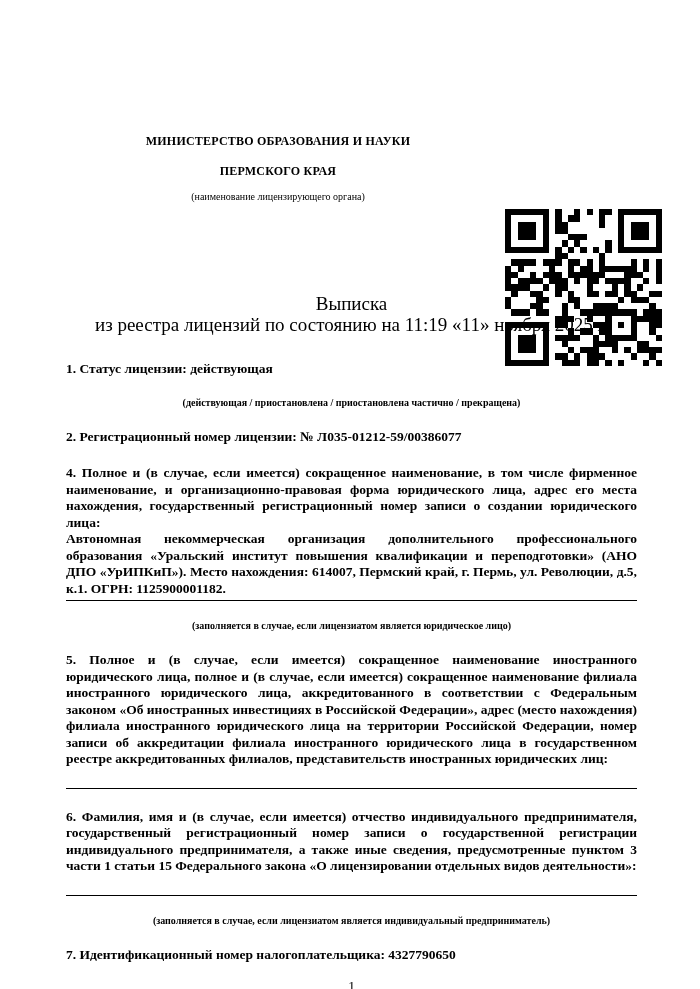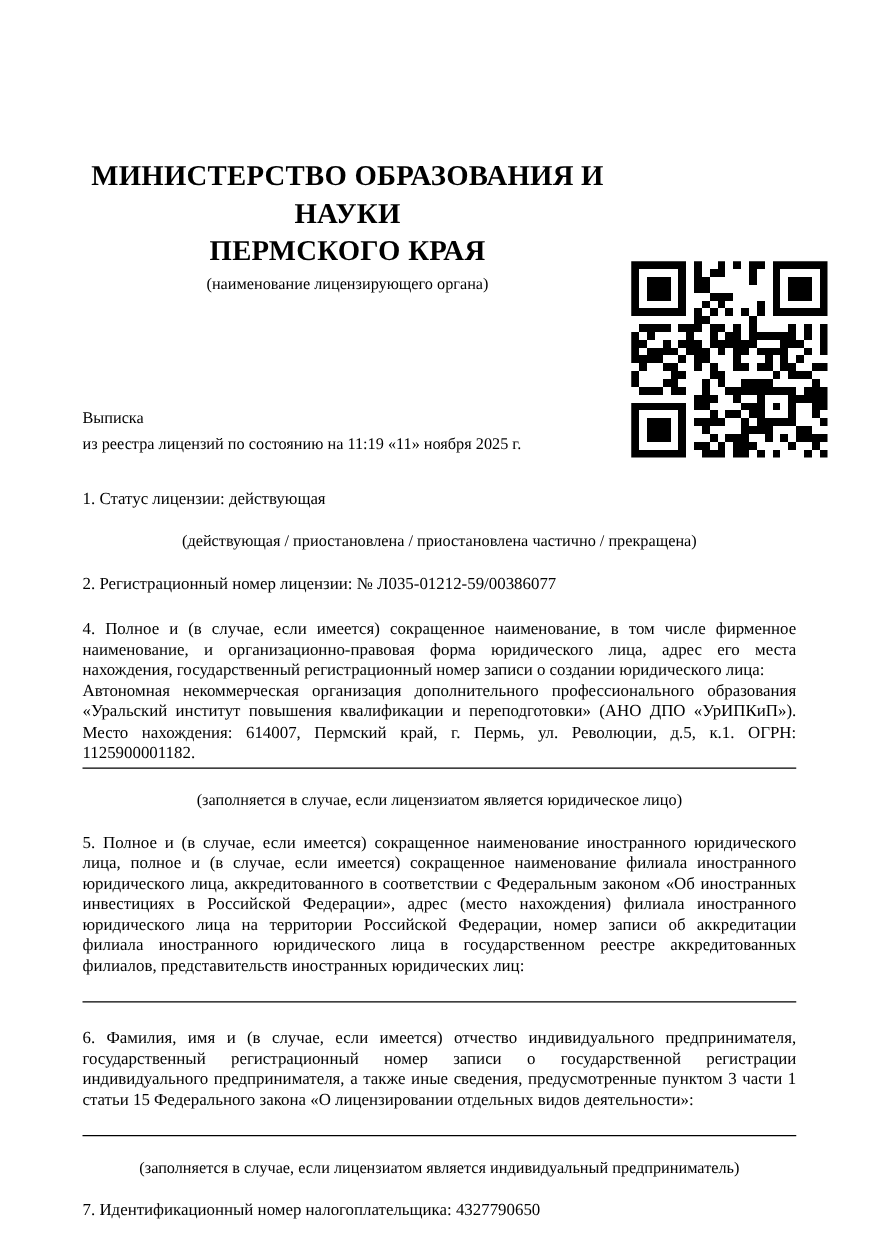--- a/index.html
+++ b/index.html
@@ -23,39 +23,39 @@
   }
   .qr svg { display: block; width: 100%; height: 100%; }
   
   .ministry {
     margin-top: 126px;
     width: 424px;
     text-align: center;
   }
   .ministry-name {
     font-weight: bold;
-    font-size: 23px;
+    font-size: 12px;
     line-height: 30px;
     letter-spacing: 0.2px;
   }
   .small-caption {
-    font-size: 13px;
+    font-size: 10px;
     line-height: 13px;
     text-align: center;
   }
   .ministry .small-caption { margin-top: 4px; }
   
   .doc-title {
     margin-top: 90px;
-    text-align: left;
-    font-size: 13px;
+    text-align: center;
+    font-size: 19px;
     line-height: 21px;
   }
   
-  .items { margin-top: 26px; font-size: 13.5px; line-height: 16.5px; }
+  .items { margin-top: 26px; font-size: 13.5px; line-height: 16.5px; font-weight: bold; }
   .item { margin-top: 20px; }
   .para { text-align: justify; }
   .rule {
     border-top: 1.8px solid #000;
     margin-top: 3px;
   }
   .item .small-caption { margin-top: 18px; }
   .blank { height: 17px; }
   
   .page-number {

